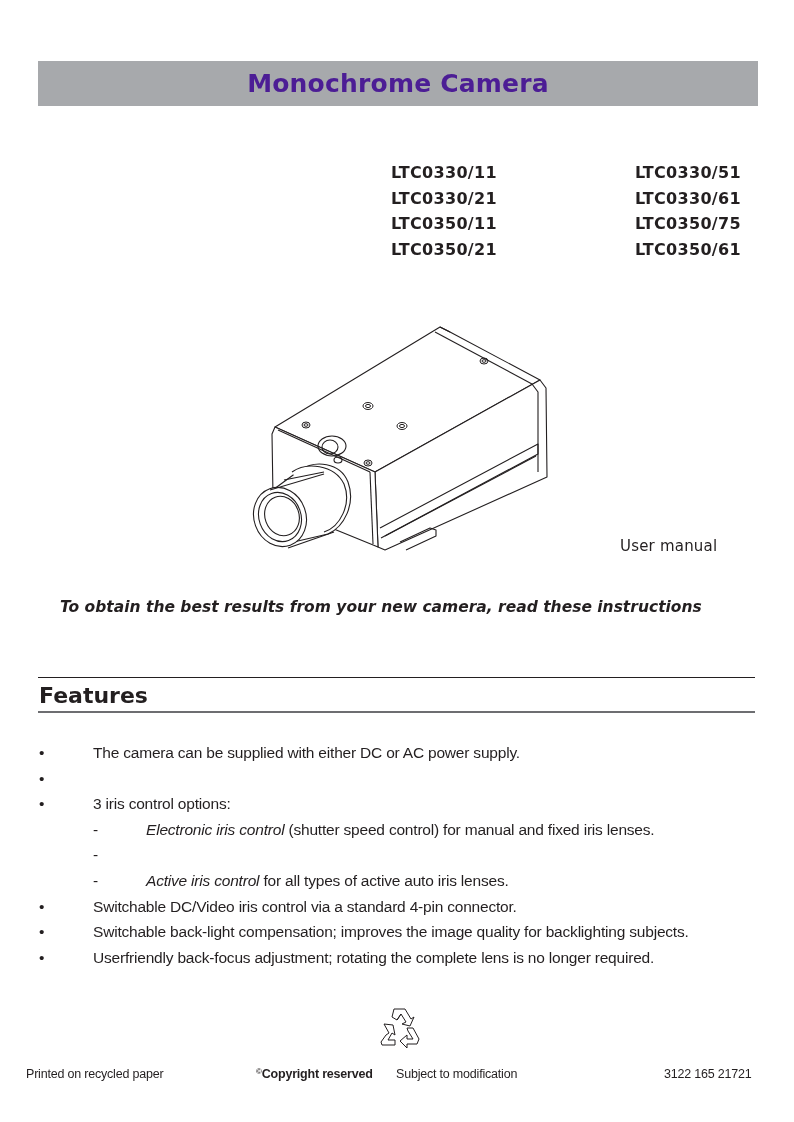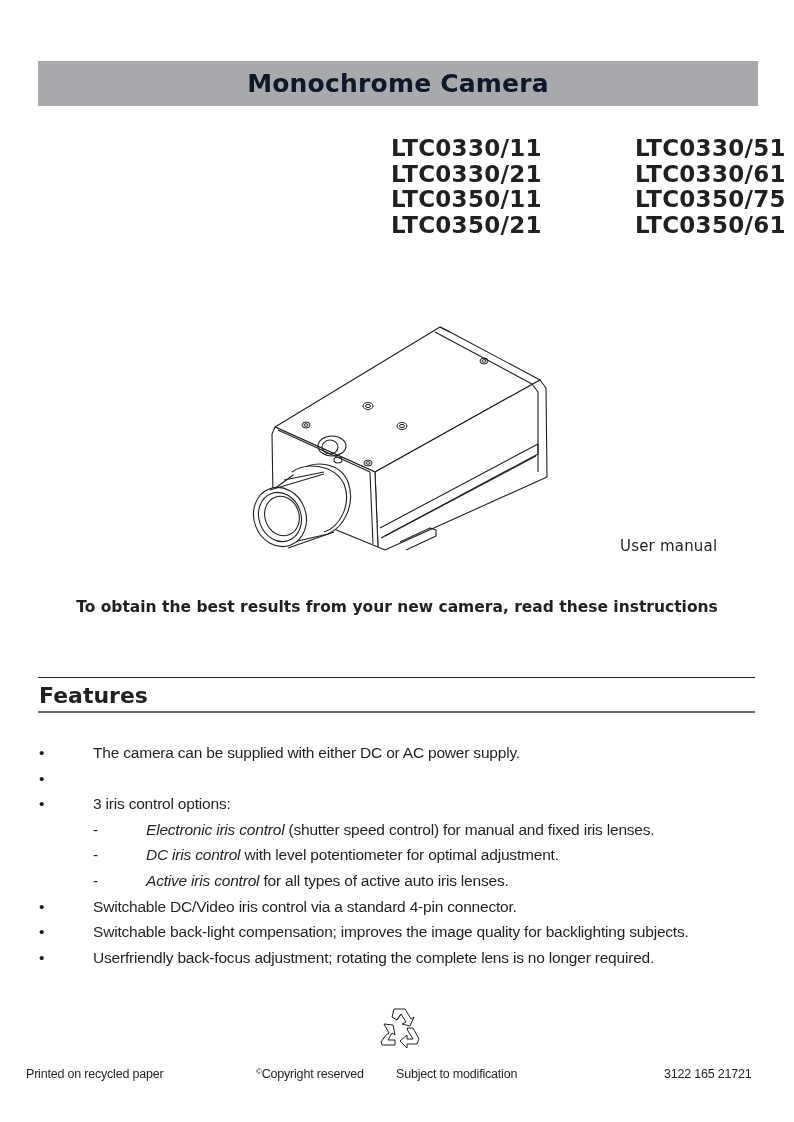--- a/index.html
+++ b/index.html
@@ -7,39 +7,39 @@
       width: 794px; height: 1122px; position: relative; overflow: hidden;
       font-family: "DejaVu Sans", sans-serif; color: #231f20;
     }
     .title-bar {
       position: absolute; left: 38px; top: 61px; width: 720px; height: 45px;
       background: #a7a9ac;
       display: flex; align-items: center; justify-content: center;
     }
     .title-bar h1 {
       margin: 0; font-size: 25px; font-weight: bold; letter-spacing: 0.2px;
-      font-family: "DejaVu Sans", sans-serif; color: #0f172a;
+      font-family: "DejaVu Sans", sans-serif; color: #4c1d95;
     }
     .models {
-      position: absolute; top: 136px; font-weight: bold; font-size: 23px;
+      position: absolute; top: 160px; font-weight: bold; font-size: 16px;
       line-height: 25.5px; letter-spacing: 0.3px;
     }
     .models.left { left: 391px; }
     .models.right { left: 635px; }
     .models div { white-space: nowrap; }
     .camera {
       position: absolute; left: 240px; top: 322px; width: 320px; height: 235px;
     }
     .user-manual {
       position: absolute; left: 620px; top: 537px; font-size: 15px;
       font-family: "DejaVu Sans", sans-serif; letter-spacing: 0.2px;
     }
     .intro {
-      position: absolute; left: 60px; top: 595px; width: 674px; text-align: center;
-      font-weight: bold; font-size: 15.5px; line-height: 25px;
+      position: absolute; left: 60px; top: 595px; width: 674px; text-align: left;
+      font-style: italic; font-weight: bold; font-size: 15.5px; line-height: 25px;
     }
     .rule-top {
       position: absolute; left: 38px; top: 677px; width: 717px; height: 1px; background: #231f20;
     }
     .features-heading {
       position: absolute; left: 39px; top: 680px; margin: 0;
       font-size: 22px; font-weight: bold; line-height: 32px;
     }
     .rule-bottom {
       position: absolute; left: 38px; top: 711px; width: 717px; height: 2px; background: #6d6e71;
@@ -153,21 +153,20 @@
     <div class="feat-row">
       <span class="bullet">•</span>
       <span class="text"><span>3 iris control options:</span></span>
     </div>
     <div class="feat-row sub">
       <span class="dash">-</span>
       <span class="text"><em>Electronic iris control</em><span> (shutter speed control) for manual and fixed iris lenses.</span></span>
     </div>
     <div class="feat-row sub">
       <span class="dash">-</span>
-      <span class="text"><em>DC iris control</em><span> with level potentiometer for optimal adjustment.</span></span>
     </div>
     <div class="feat-row sub">
       <span class="dash">-</span>
       <span class="text"><em>Active iris control</em><span> for all types of active auto iris lenses.</span></span>
     </div>
     <div class="feat-row">
       <span class="bullet">•</span>
       <span class="text"><span>Switchable DC/Video iris control via a standard 4-pin connector.</span></span>
     </div>
     <div class="feat-row">
@@ -181,15 +180,15 @@
   </div>
 
 <svg class="recycle" viewBox="0 0 44 42" fill="#fff" stroke="#231f20" stroke-width="1" stroke-linejoin="round">
   <path d="M16 3 L27 3 L33 13 L36 11 L32 20 L24 18 L28 16 L23 8 L19 14 L14 11 Z"></path>
   <path d="M19 14 L23 8"></path>
   <path d="M6 18 L11 27 L8 29 L3 36 L4 39 L17 39 L17 34 L10 34 L14 27 L17 29 L15 19 Z"></path>
   <path d="M29 22 L35 22 L41 33 L39 38 L29 38 L29 42 L22 35 L29 29 L29 33 L35 33 L30 25 Z"></path>
 </svg>
 
 <div class="footer" style="left:26px;">Printed on recycled paper</div>
-<div class="footer" style="left:256px;"><sup>©</sup><span>Copyright reserved</span></div>
+<div class="footer" style="left:256px;font-weight:bold;"><sup>©</sup><span>Copyright reserved</span></div>
 <div class="footer" style="left:396px;">Subject to modification</div>
 <div class="footer" style="left:664px;">3122 165 21721</div>
 
 </body></html>

